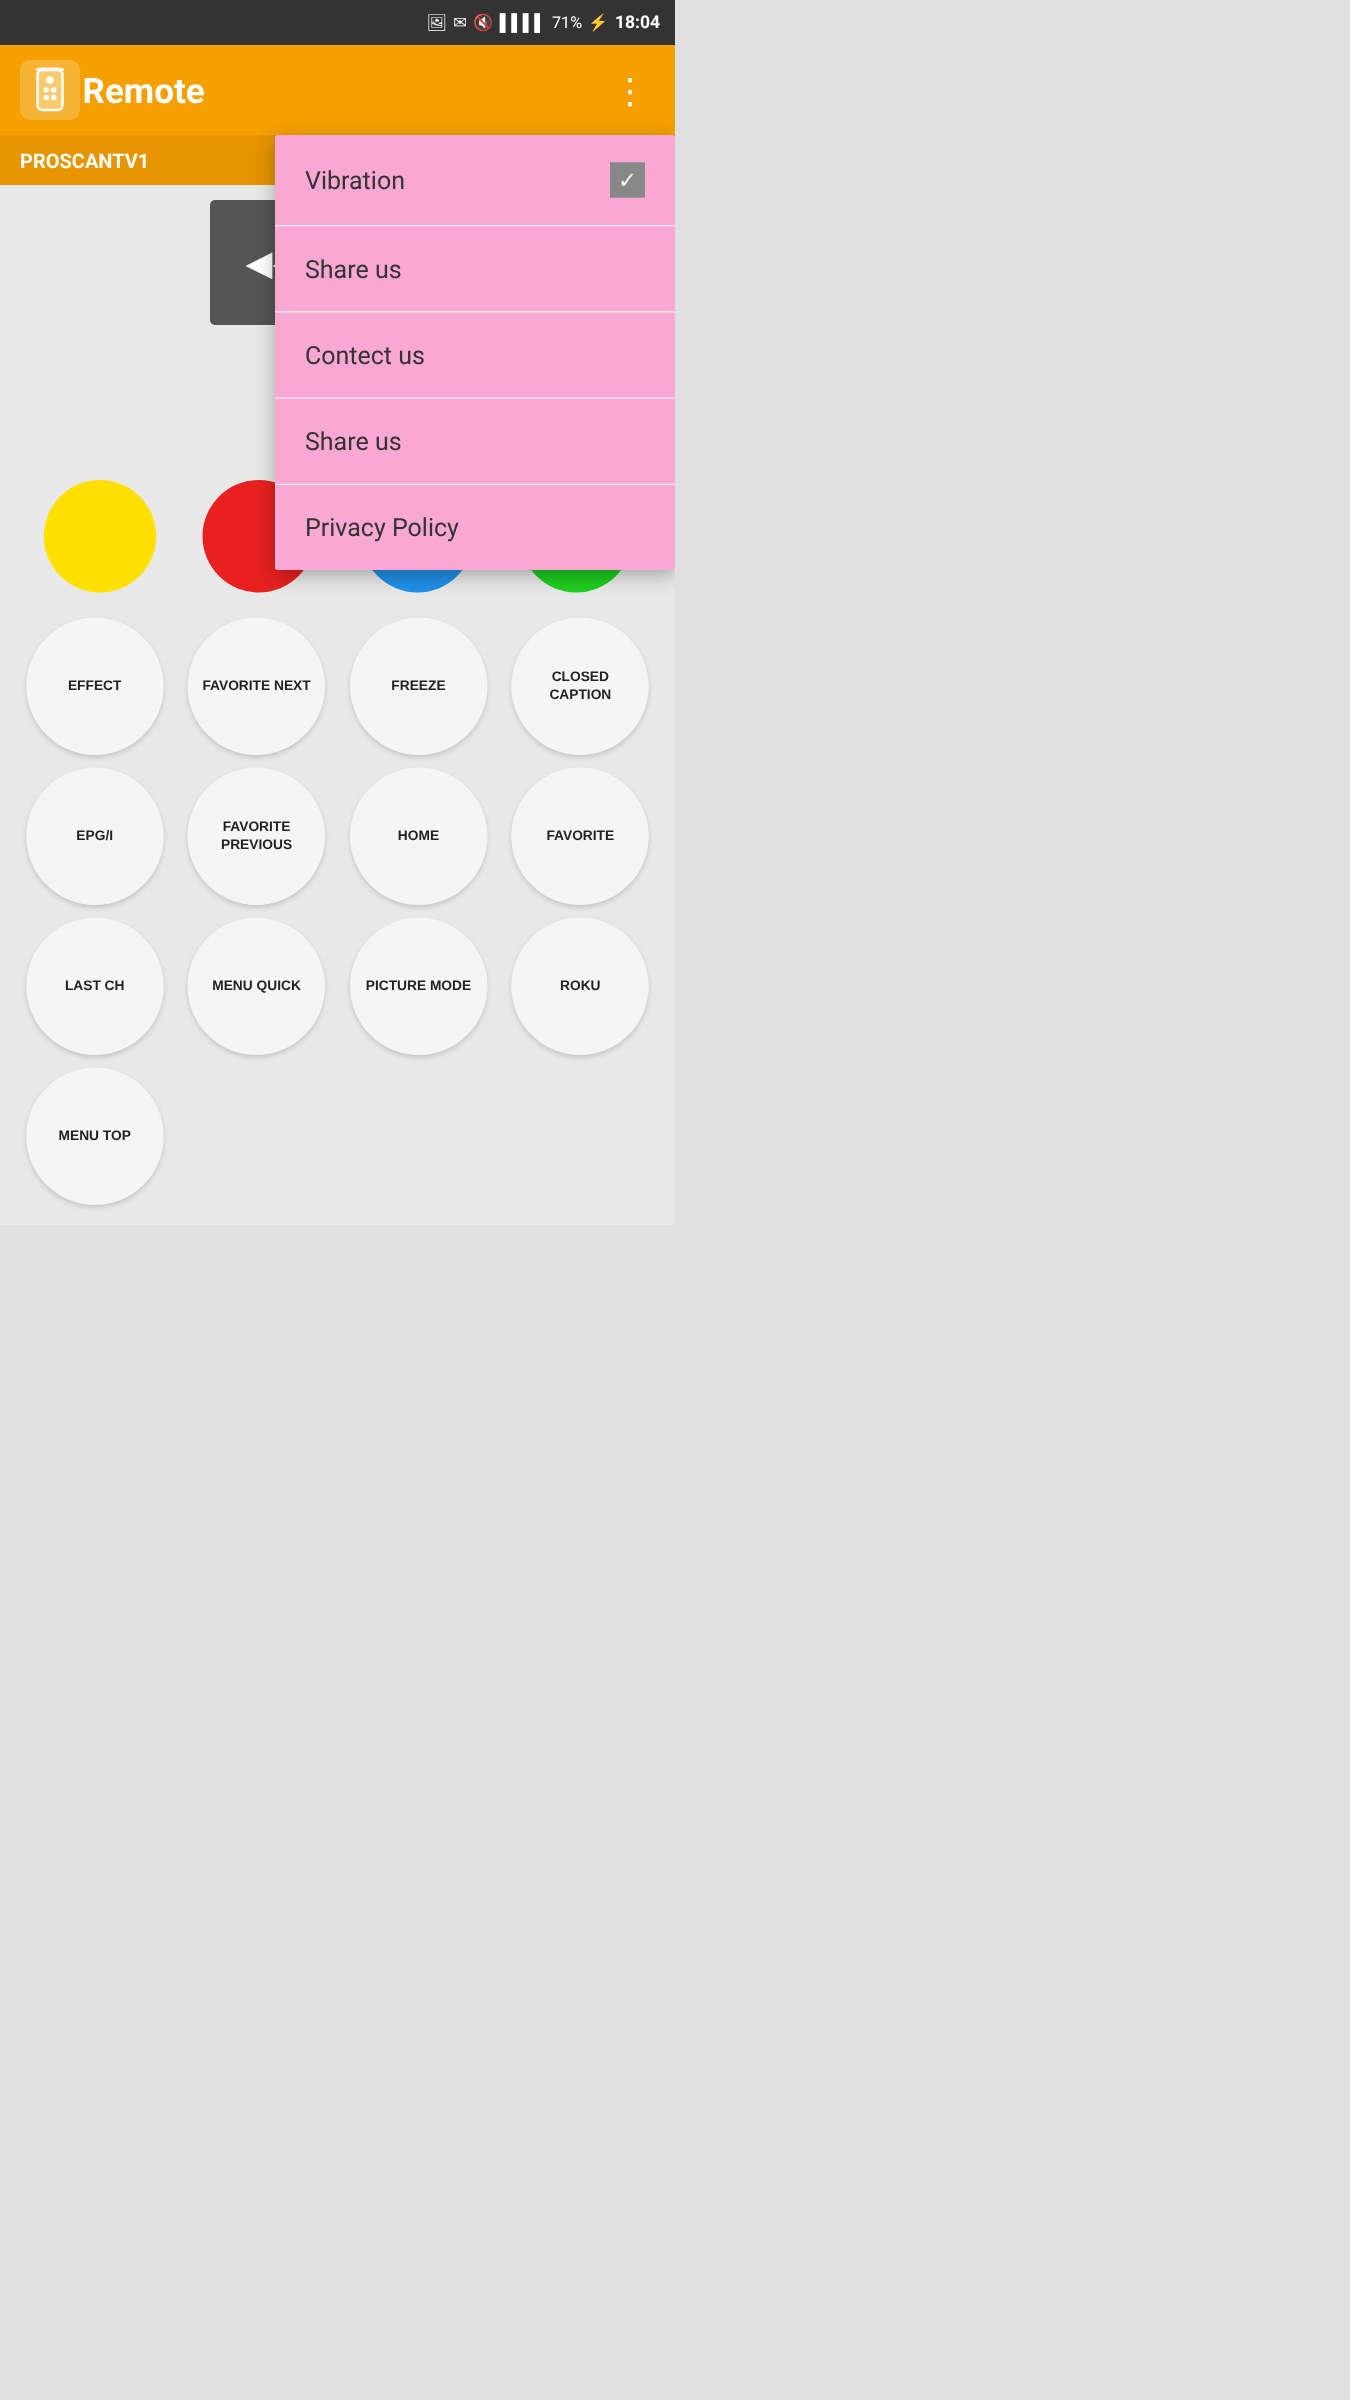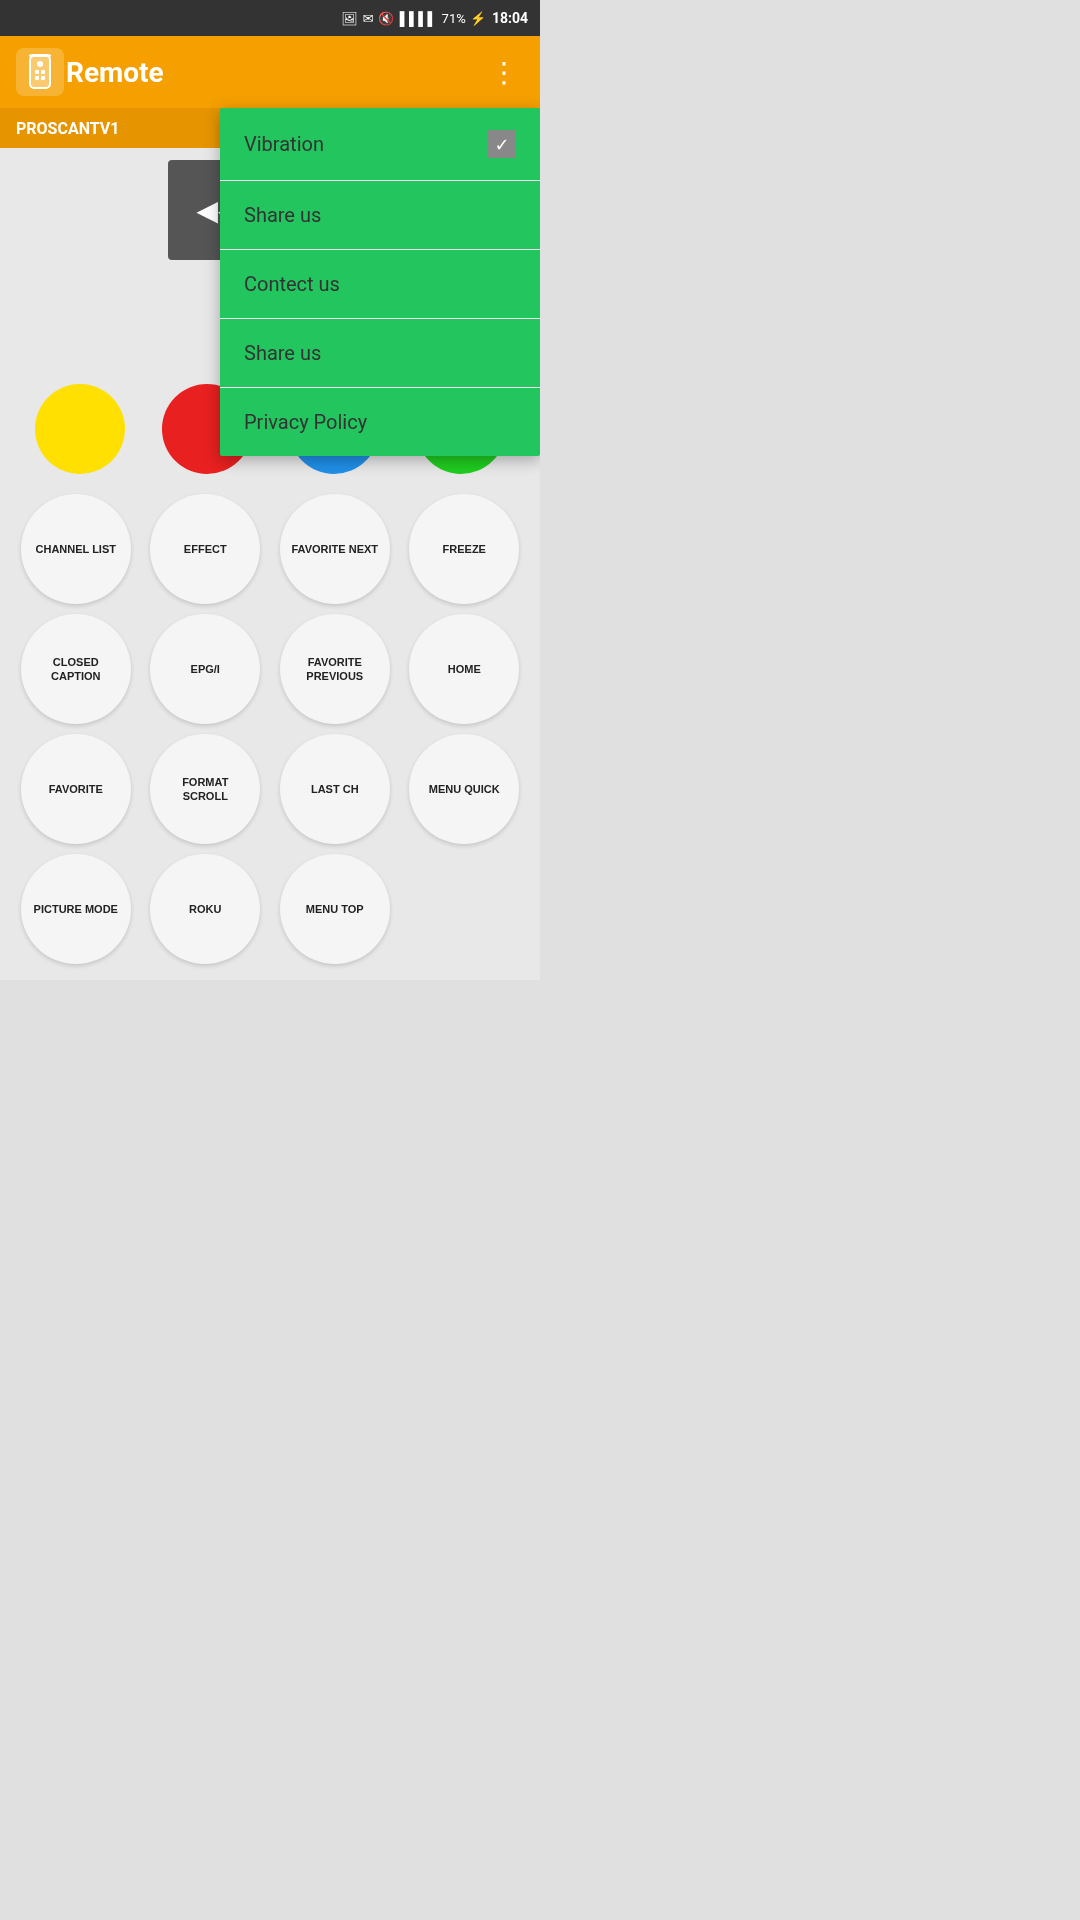--- a/index.html
+++ b/index.html
@@ -157,21 +157,21 @@
       padding: 8px;
       justify-self: center;
     }
 
     
     .dropdown-overlay {
       position: absolute;
       top: 108px;
       right: 0;
       width: 320px;
-      background: #22c55e;
+      background: #f9a8d4;
       box-shadow: 0 4px 16px rgba(0,0,0,0.3);
       z-index: 100;
       border-radius: 2px;
     }
     .dropdown-item {
       display: flex;
       align-items: center;
       justify-content: space-between;
       padding: 22px 24px;
       font-size: 20px;
@@ -262,30 +262,28 @@
   </div>
 
   <div class="color-buttons">
     <button class="color-circle" style="background:#FFE000;"></button>
     <button class="color-circle" style="background:#E82020;"></button>
     <button class="color-circle" style="background:#2090E8;"></button>
     <button class="color-circle" style="background:#20CC20;"></button>
   </div>
 
   <div class="func-grid" id="func-grid">
-  <button class="func-btn">CHANNEL LIST</button>
       <button class="func-btn">EFFECT</button>
       <button class="func-btn">FAVORITE NEXT</button>
       <button class="func-btn">FREEZE</button>
       <button class="func-btn">CLOSED CAPTION</button>
       <button class="func-btn">EPG/I</button>
       <button class="func-btn">FAVORITE PREVIOUS</button>
       <button class="func-btn">HOME</button>
       <button class="func-btn">FAVORITE</button>
-      <button class="func-btn">FORMAT SCROLL</button>
       <button class="func-btn">LAST CH</button>
       <button class="func-btn">MENU QUICK</button>
       <button class="func-btn">PICTURE MODE</button>
       <button class="func-btn">ROKU</button>
       <button class="func-btn">MENU TOP</button>
     </div>
 
 </div>
 
 </body></html>

